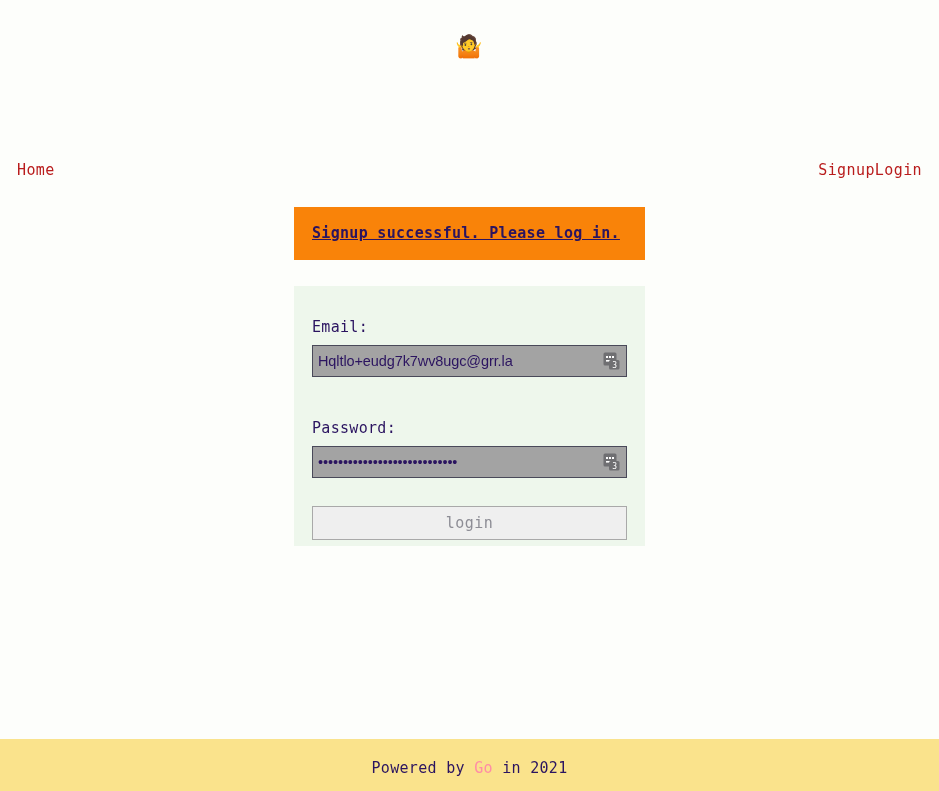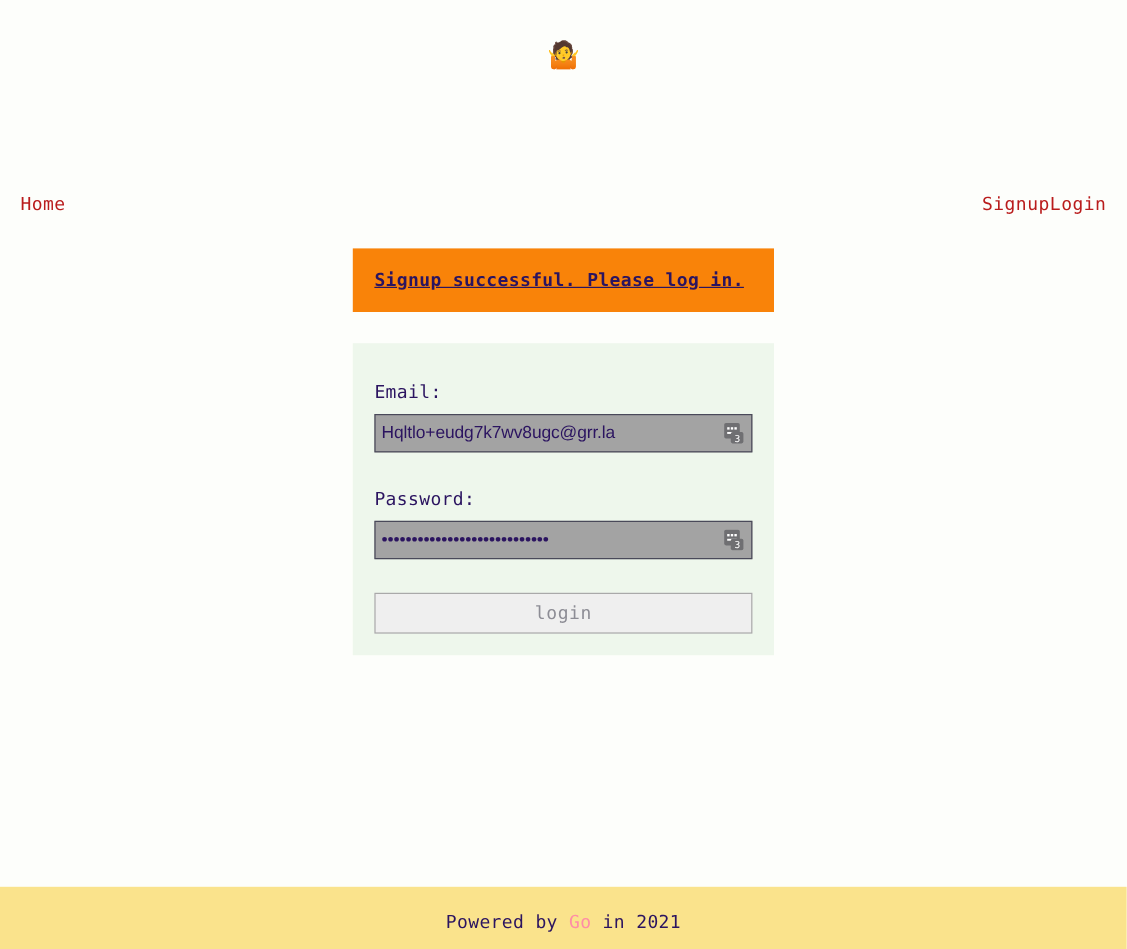--- a/index.html
+++ b/index.html
@@ -88,21 +88,21 @@
   }
 
   .login-card {
     margin-top: 26px;
     background: #eef7ec;
     padding: 30px 18px 26px 18px;
     box-sizing: border-box;
     height: 260px;
   }
 
-  .field-group { margin-bottom: 6px; }
+  .field-group { margin-bottom: 18px; }
   .field-label {
     display: block;
     color: #2b1460;
     font-size: 15px;
     line-height: 22px;
     letter-spacing: 0.3px;
     margin-bottom: 7px;
   }
   .input-wrap {
     position: relative;

